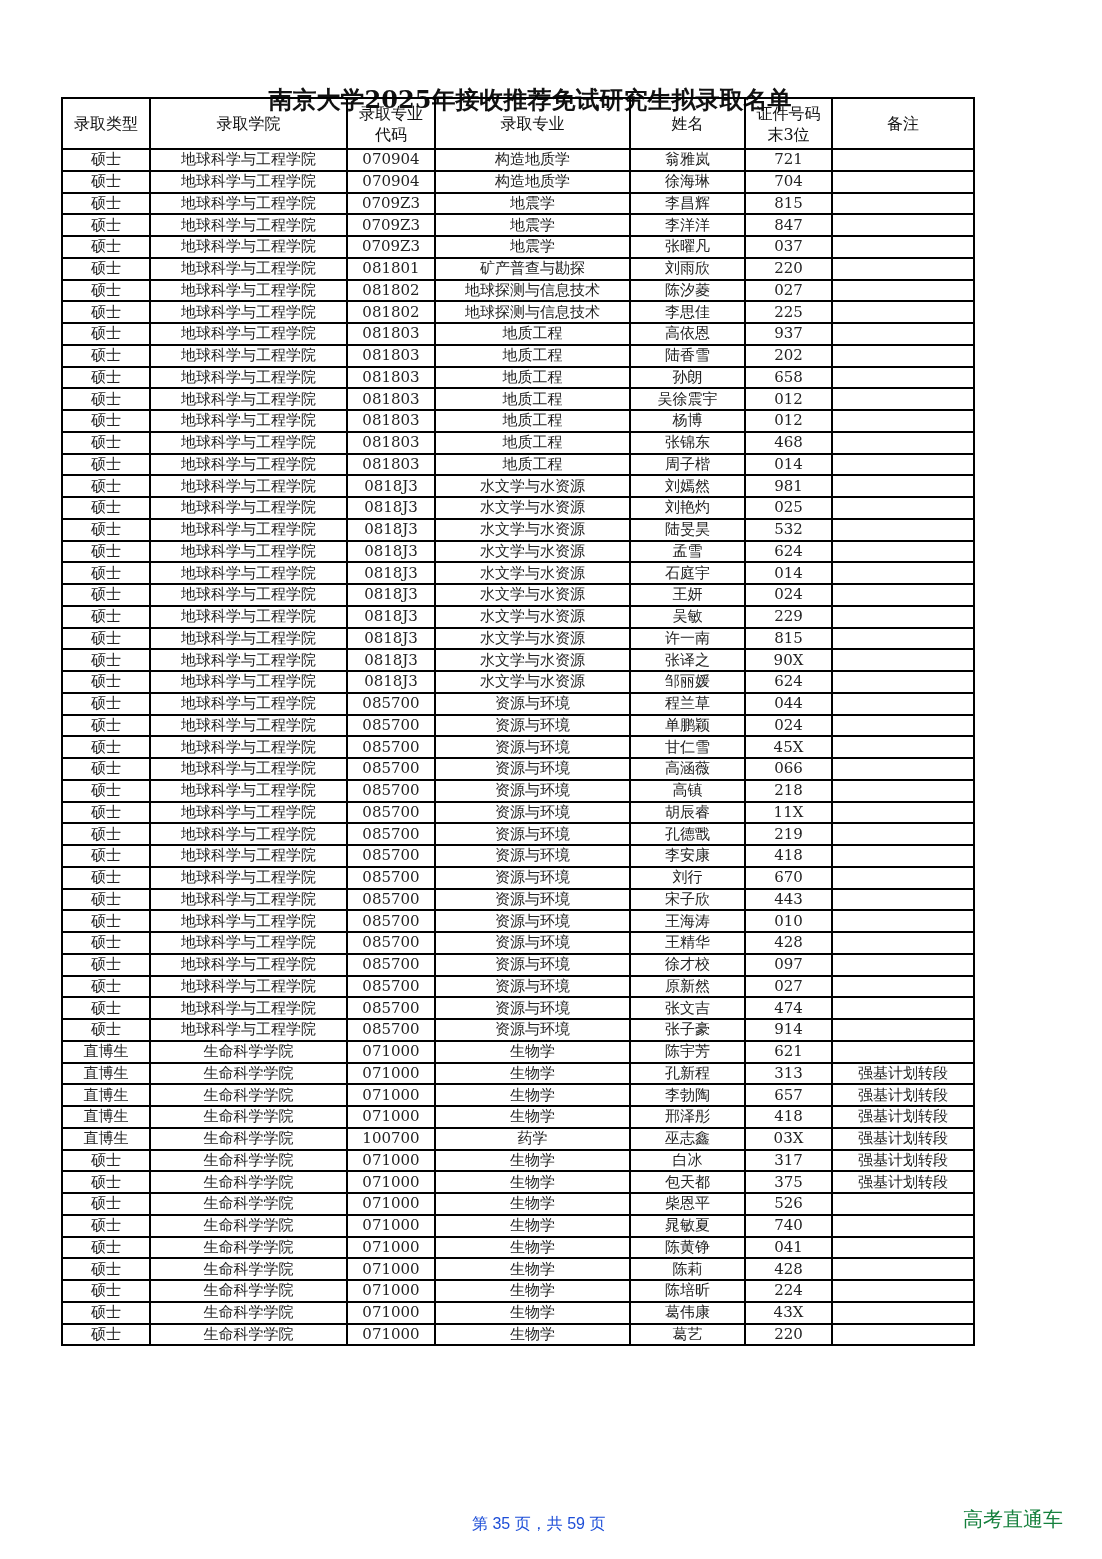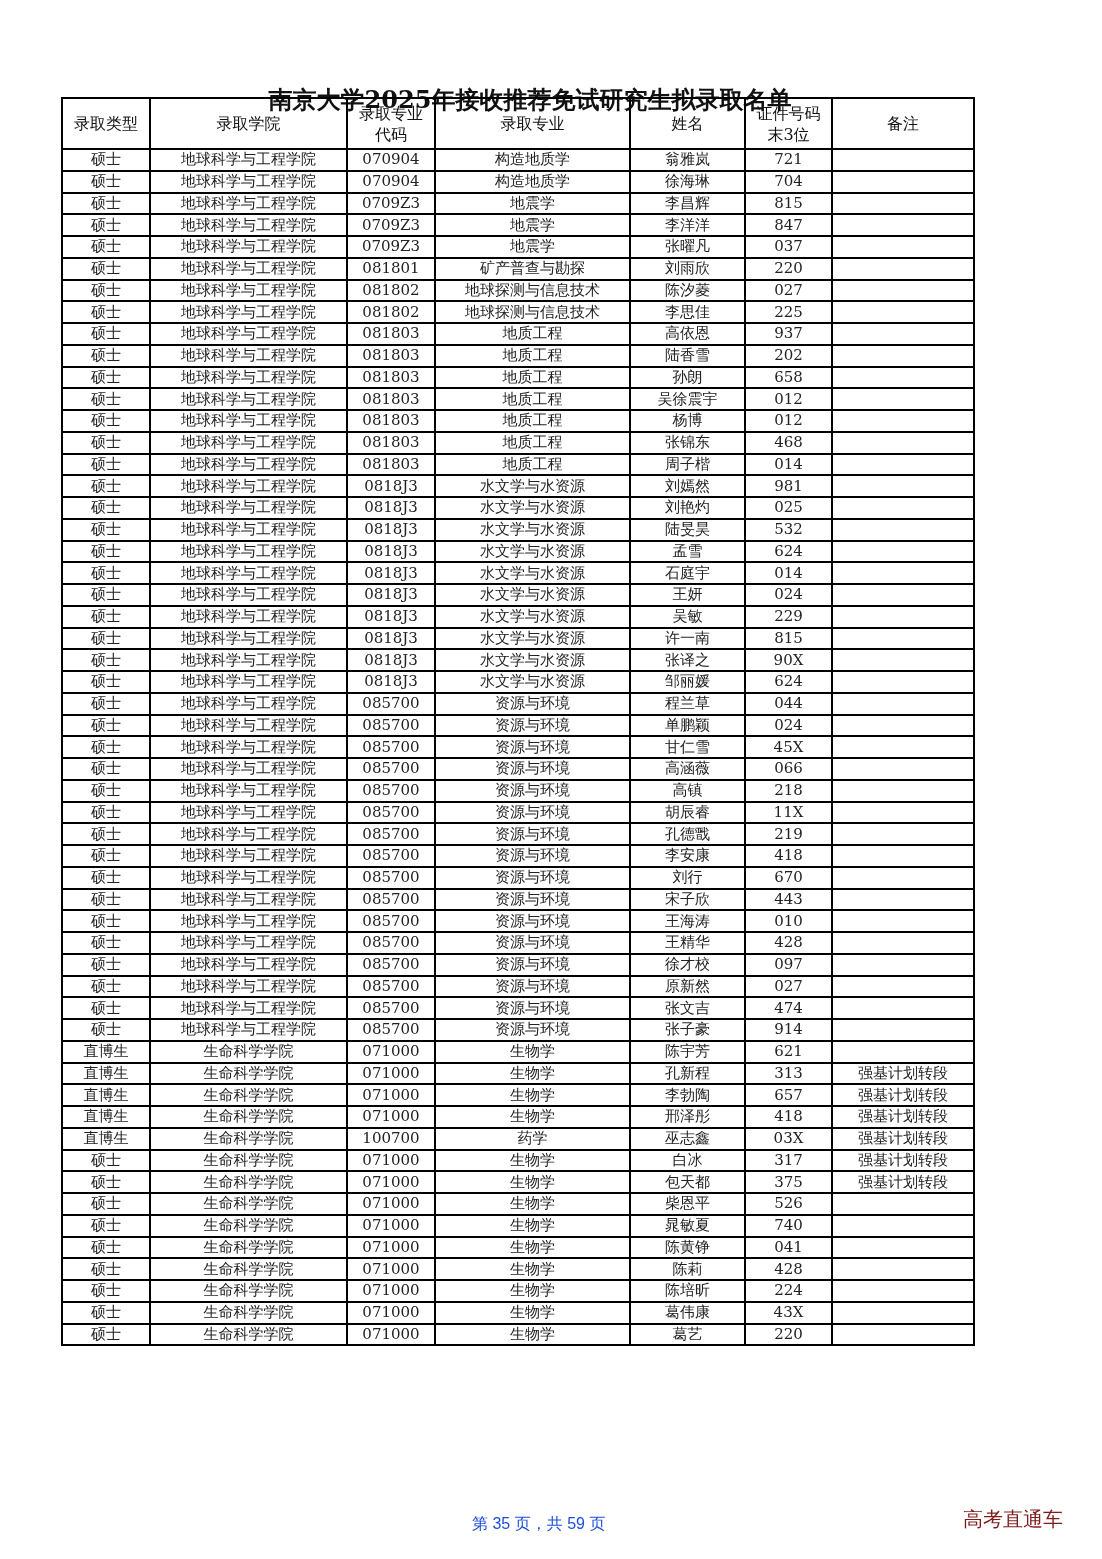--- a/index.html
+++ b/index.html
@@ -9,21 +9,21 @@
            font-size: 24px; font-weight: bold; letter-spacing: 0px; line-height: 32px; color: #111; margin-top: 20px; }
   table.roster { position: absolute; left: 61px; top: 97px; width: 913px;
                  border-collapse: collapse; table-layout: fixed; }
   table.roster th, table.roster td { border: 2px solid #000; text-align: center; padding: 0;
                  overflow: hidden; white-space: nowrap; }
   table.roster th { font-weight: normal; font-size: 16px; line-height: 21px; height: 49px; color: #111; }
   table.roster td { font-size: 15px; height: 19.76px; line-height: 19px; color: #222; }
   .footer { position: absolute; top: 1514px; left: 472px; font-size: 16px;
             font-family: "Liberation Sans", "DejaVu Sans", sans-serif; color: #1d4ed8; }
   .watermark { position: absolute; top: 1506px; left: 963px; font-size: 20px;
-               font-family: "DejaVu Sans", sans-serif; color: #7f1d1d; }
+               font-family: "DejaVu Sans", sans-serif; color: #15803d; }
 </style>
 </head>
 <body>
 
 <div class="title">南京大学2025年接收推荐免试研究生拟录取名单</div>
 
 <table class="roster">
   <colgroup>
     <col style="width:88px">
       <col style="width:197px">

